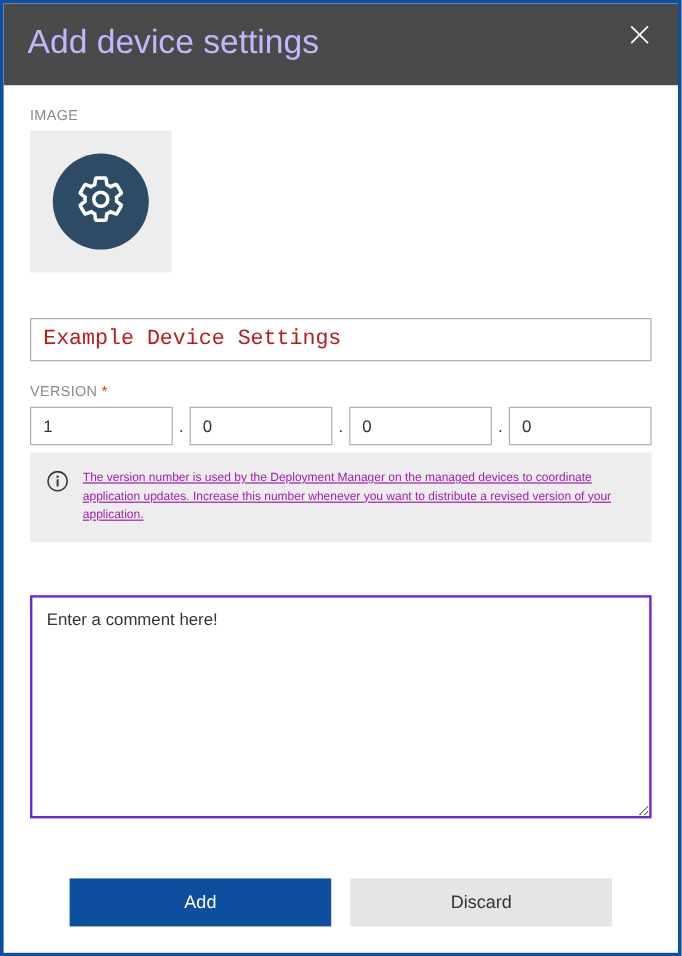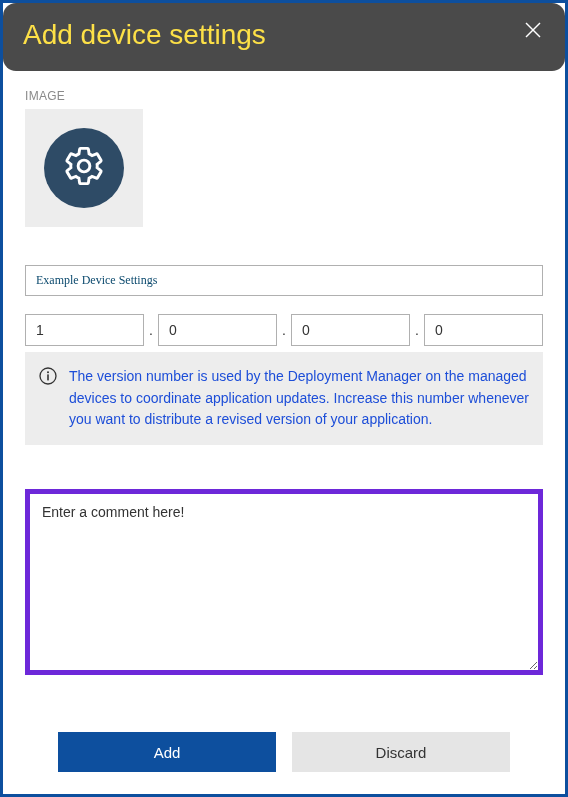--- a/index.html
+++ b/index.html
@@ -11,26 +11,25 @@
       font-family: "Segoe UI", "Segoe UI Light", Arial, sans-serif;
       background: #fff;
       width: 568px;
       height: 797px;
       border: 3px solid #0d4f9e;
       display: flex;
       flex-direction: column;
     }
     .header {
       background: #4a4a4a;
-      color: #fde047;
+      color: #c4b5fd;
       padding: 16px 20px 20px 20px;
       display: flex;
       align-items: flex-start;
       justify-content: space-between;
-      border-radius: 13px;
     }
     .header-title {
       font-size: 28px;
       font-weight: 300;
     }
     .close-btn {
       color: #fff;
       font-size: 20px;
       line-height: 1;
       cursor: pointer;
@@ -67,23 +66,23 @@
       border-radius: 50%;
       background: #2e4b66;
       display: flex;
       align-items: center;
       justify-content: center;
     }
     .text-input {
       width: 100%;
       border: 1px solid #b0b0b0;
       padding: 7px 10px;
-      font-size: 12px;
-      font-family: Liberation Serif, serif;
-      color: #0c4a6e;
+      font-size: 18px;
+      font-family: Liberation Mono, monospace;
+      color: #b91c1c;
       outline: none;
     }
     .field-group {
       margin-bottom: 18px;
     }
     .version-row {
       display: flex;
       align-items: center;
       gap: 4px;
     }
@@ -108,28 +107,29 @@
       margin-top: 6px;
       display: flex;
       gap: 12px;
       align-items: flex-start;
     }
     .info-icon {
       flex-shrink: 0;
       margin-top: 1px;
     }
     .info-text {
-      font-size: 14px;
+      font-size: 10px;
       line-height: 1.55;
-      color: #1d4ed8;
+      color: #a21caf;
+      text-decoration: underline;
     }
     .comment-area {
       width: 100%;
       height: 186px;
-      border: 5px solid #6d28d9;
+      border: 2px solid #6d28d9;
       padding: 10px 12px;
       font-size: 14px;
       font-family: inherit;
       color: #333;
       resize: both;
       outline: none;
     }
     .footer {
       padding: 20px 22px 22px 22px;
       display: flex;
@@ -185,20 +185,23 @@
         </span>
       </div>
     </div>
   </div>
 
   <div class="field-group">
     <input type="text" class="text-input" value="Example Device Settings" style="">
   </div>
 
   <div class="field-group">
+    <div class="field-label">
+      <span>VERSION</span> <span class="required">*</span>
+    </div>
     <div class="version-row">
       <input type="text" class="version-input" value="1" style="">
       <span class="version-dot">.</span>
       <input type="text" class="version-input" value="0" style="">
       <span class="version-dot">.</span>
       <input type="text" class="version-input" value="0" style="">
       <span class="version-dot">.</span>
       <input type="text" class="version-input" value="0" style="">
     </div>
     <div class="info-box">

